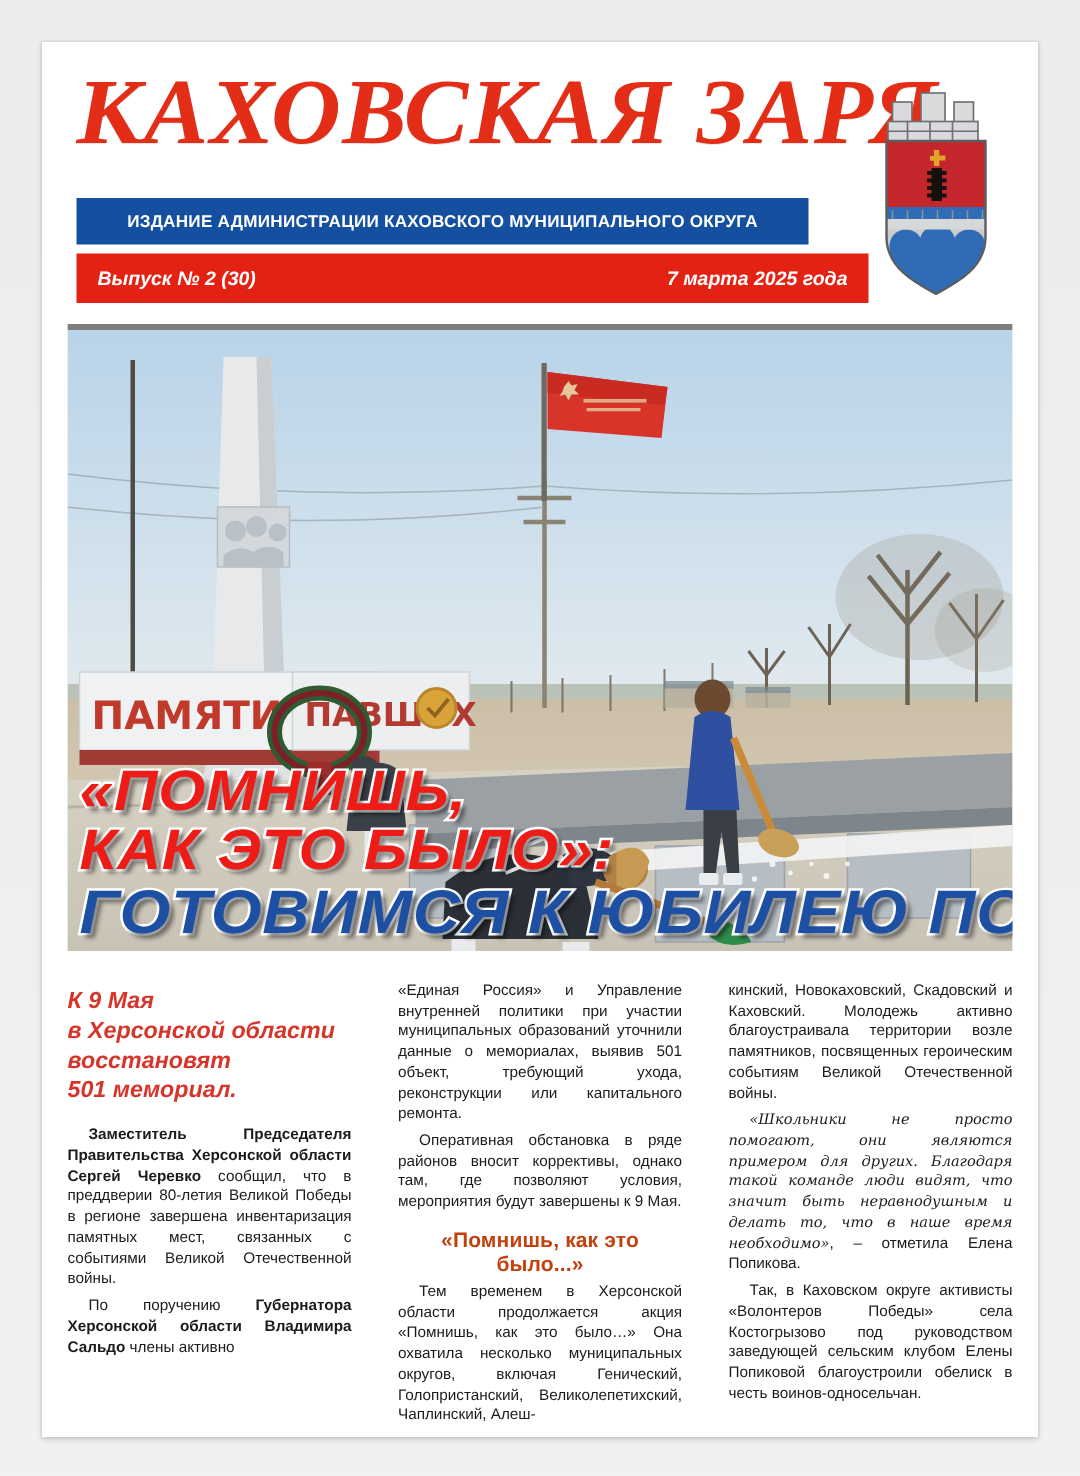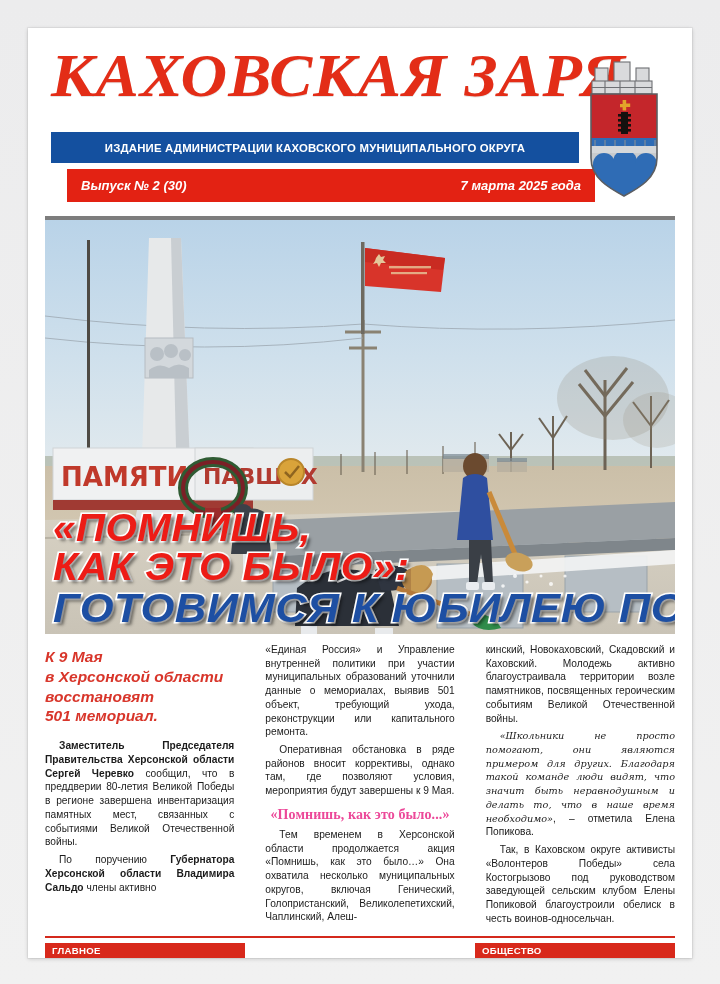--- a/index.html
+++ b/index.html
@@ -56,35 +56,35 @@
     width: 540px;
     white-space: nowrap;
     transform: scaleX(1.04);
     transform-origin: left center;
     text-shadow: 0 1px 0 rgba(0,0,0,.10);
   }
   .bar-blue {
     position: absolute;
     left: 6px;
     top: 88px;
-    width: 528px;
+    width: 488px;
     height: 31px;
     background: #14509f;
     color: #ffffff;
     font-size: 11.4px;
     font-weight: bold;
     letter-spacing: .18px;
     display: flex;
     align-items: center;
     justify-content: center;
     text-align: center;
   }
   .bar-red {
     position: absolute;
-    left: 22px;
+    left: 6px;
     top: 125px;
     width: 528px;
     height: 33px;
     background: #e32213;
     color: #ffffff;
     display: flex;
     align-items: center;
     justify-content: space-between;
     padding: 0 14px;
     box-sizing: border-box;
@@ -153,21 +153,21 @@
     font-size: 41px;
     color: #1d4fa3;
     -webkit-text-stroke: 3.2px #ffffff;
     paint-order: stroke fill;
     text-shadow: 3px 3px 3px rgba(0,0,0,.45);
   }
 
   
   .cols {
     display: flex;
-    margin-top: 9px;
+    margin-top: 20px;
     width: 630px;
     gap: 31px;
     justify-content: center;
   }
   .col { width: 200px; }
 
   .lede {
     font-family: "Liberation Sans", sans-serif;
     font-weight: bold;
     font-style: italic;
@@ -188,24 +188,24 @@
   }
   .body p.noind { text-indent: 0; }
   .body b { font-weight: bold; }
   .body i.italicq {
     font-style: italic;
     font-family: "DejaVu Serif", serif;
     font-size: 9.7px;
   }
 
   .subhead {
-    font-family: Liberation Serif, serif;
+    font-family: Liberation Sans, sans-serif;
     font-weight: bold;
     font-size: 14px;
-    color: #ec4899;
+    color: #c2410c;
     text-align: center;
     margin: 9px 0 5px 0;
     letter-spacing: .1px;
   }
 
   
   .teaser-rule {
     width: 630px;
     height: 2px;
     background: #d4291c;

